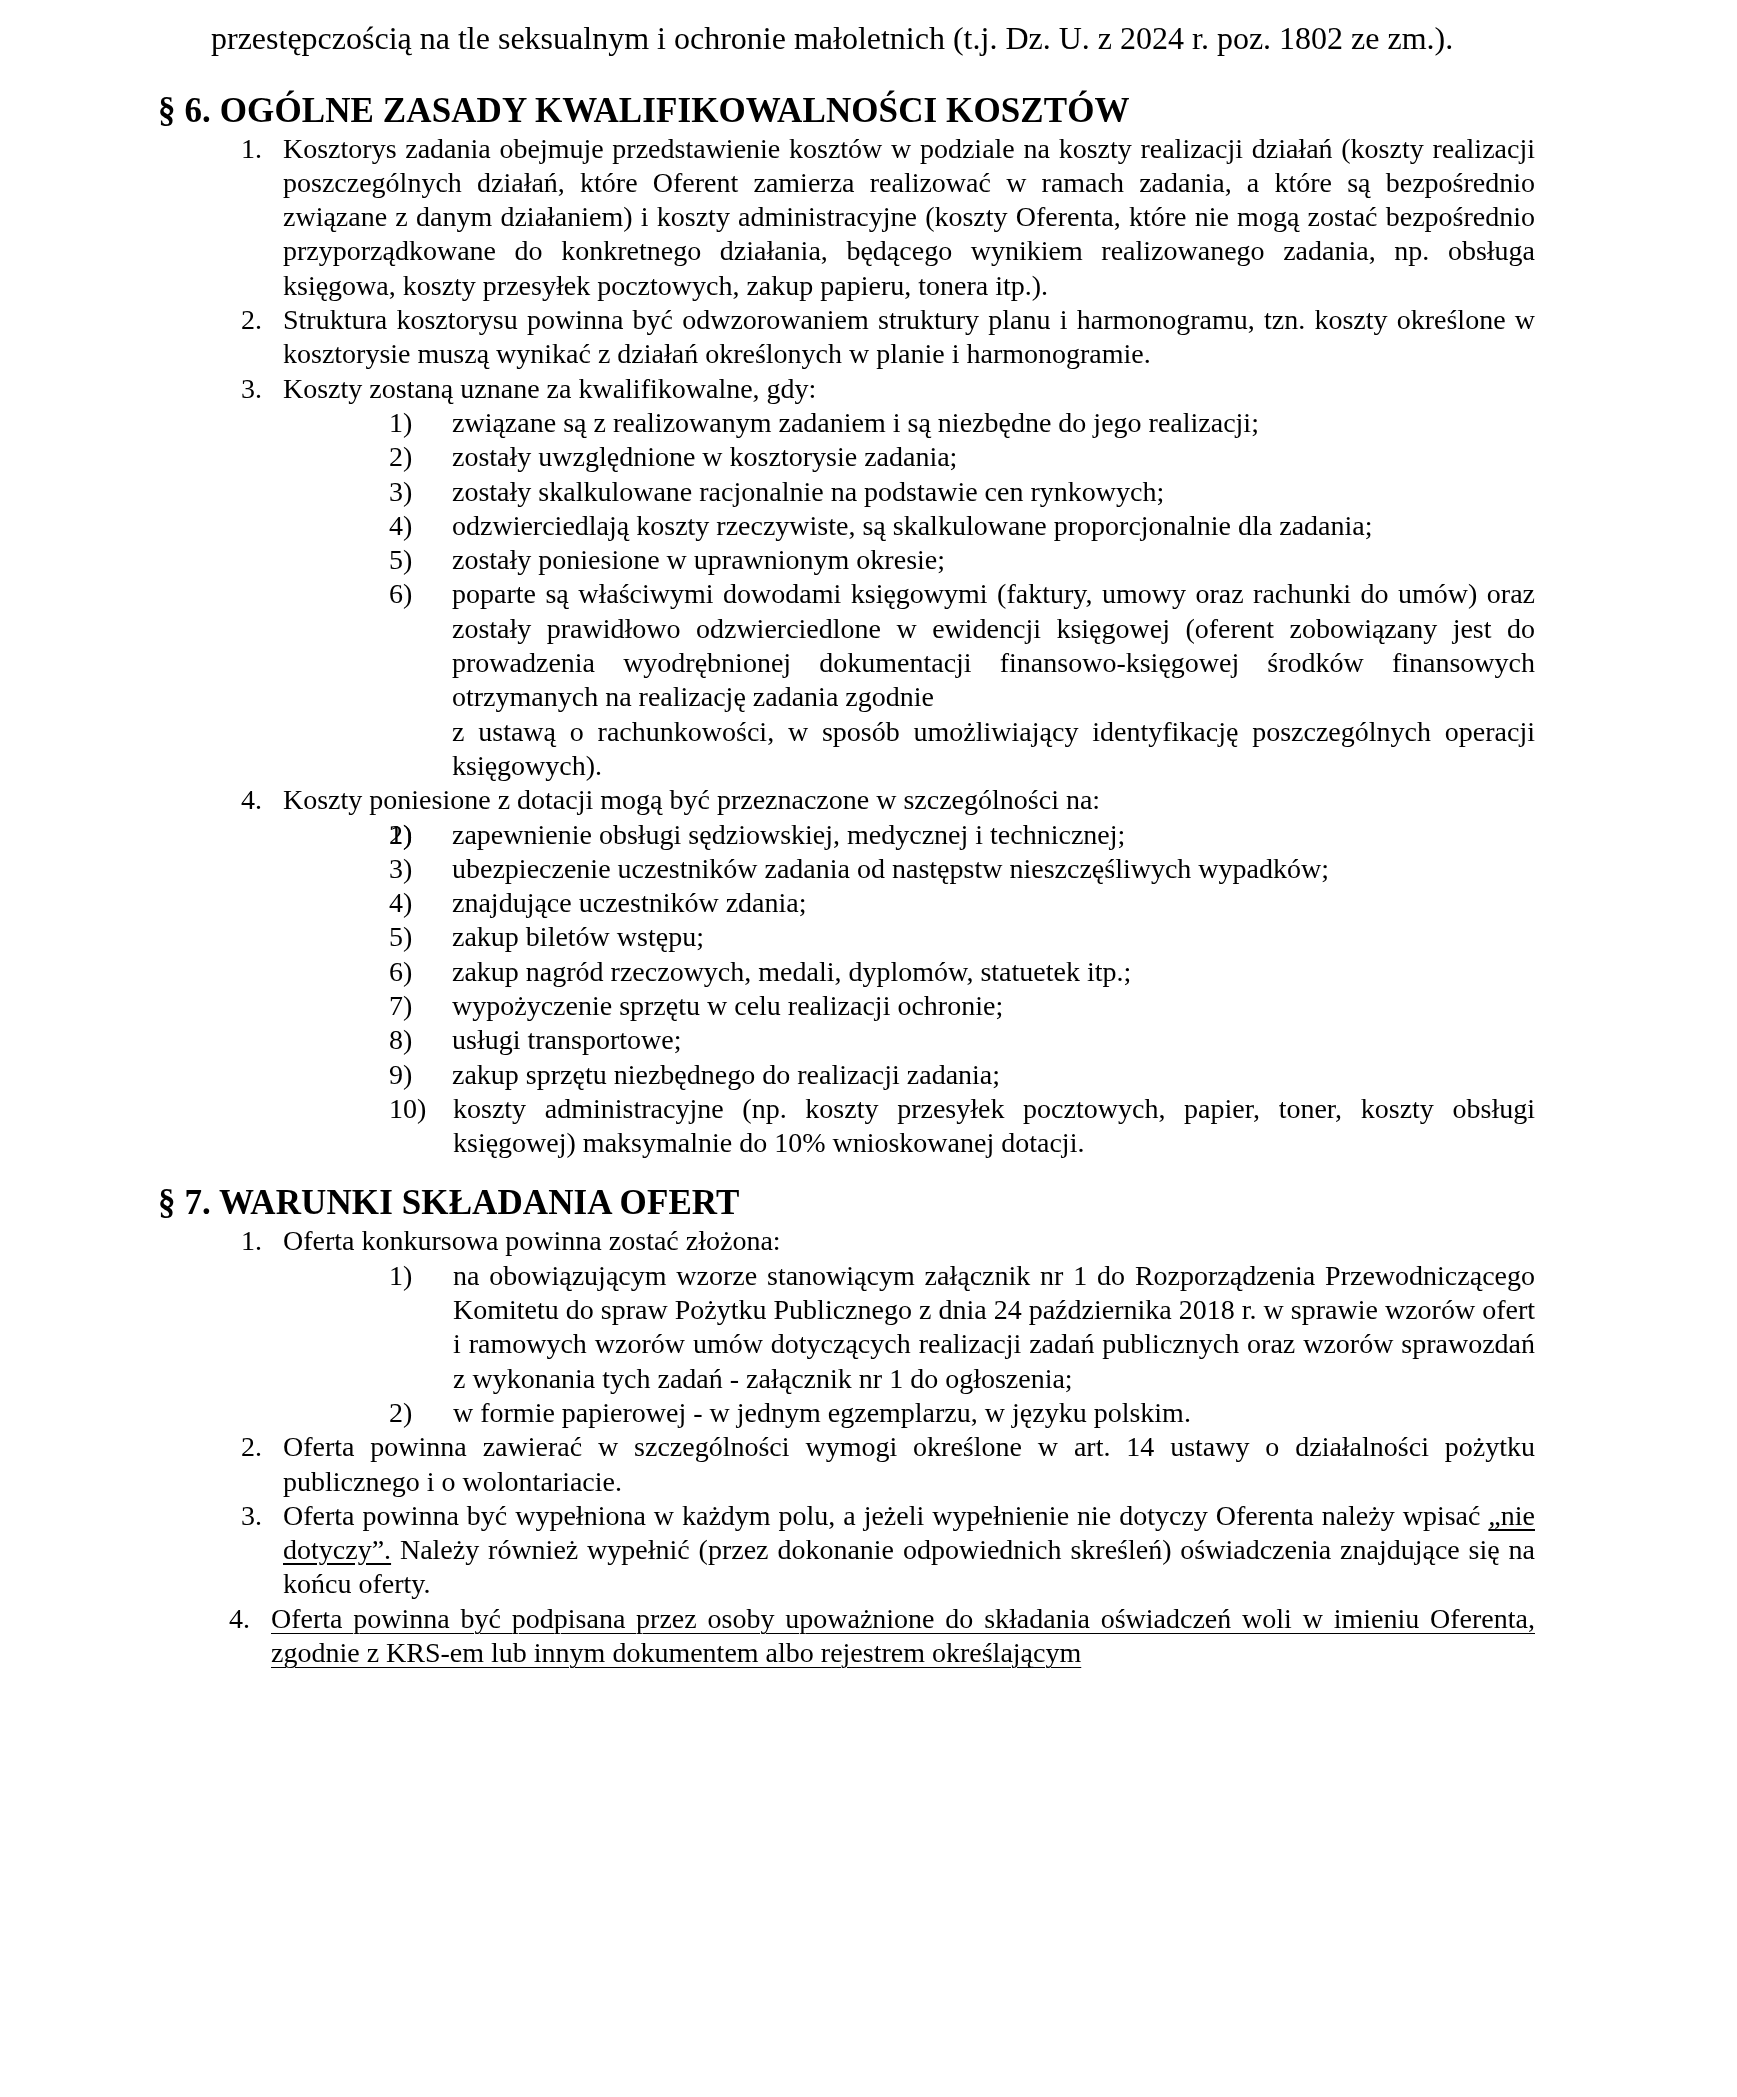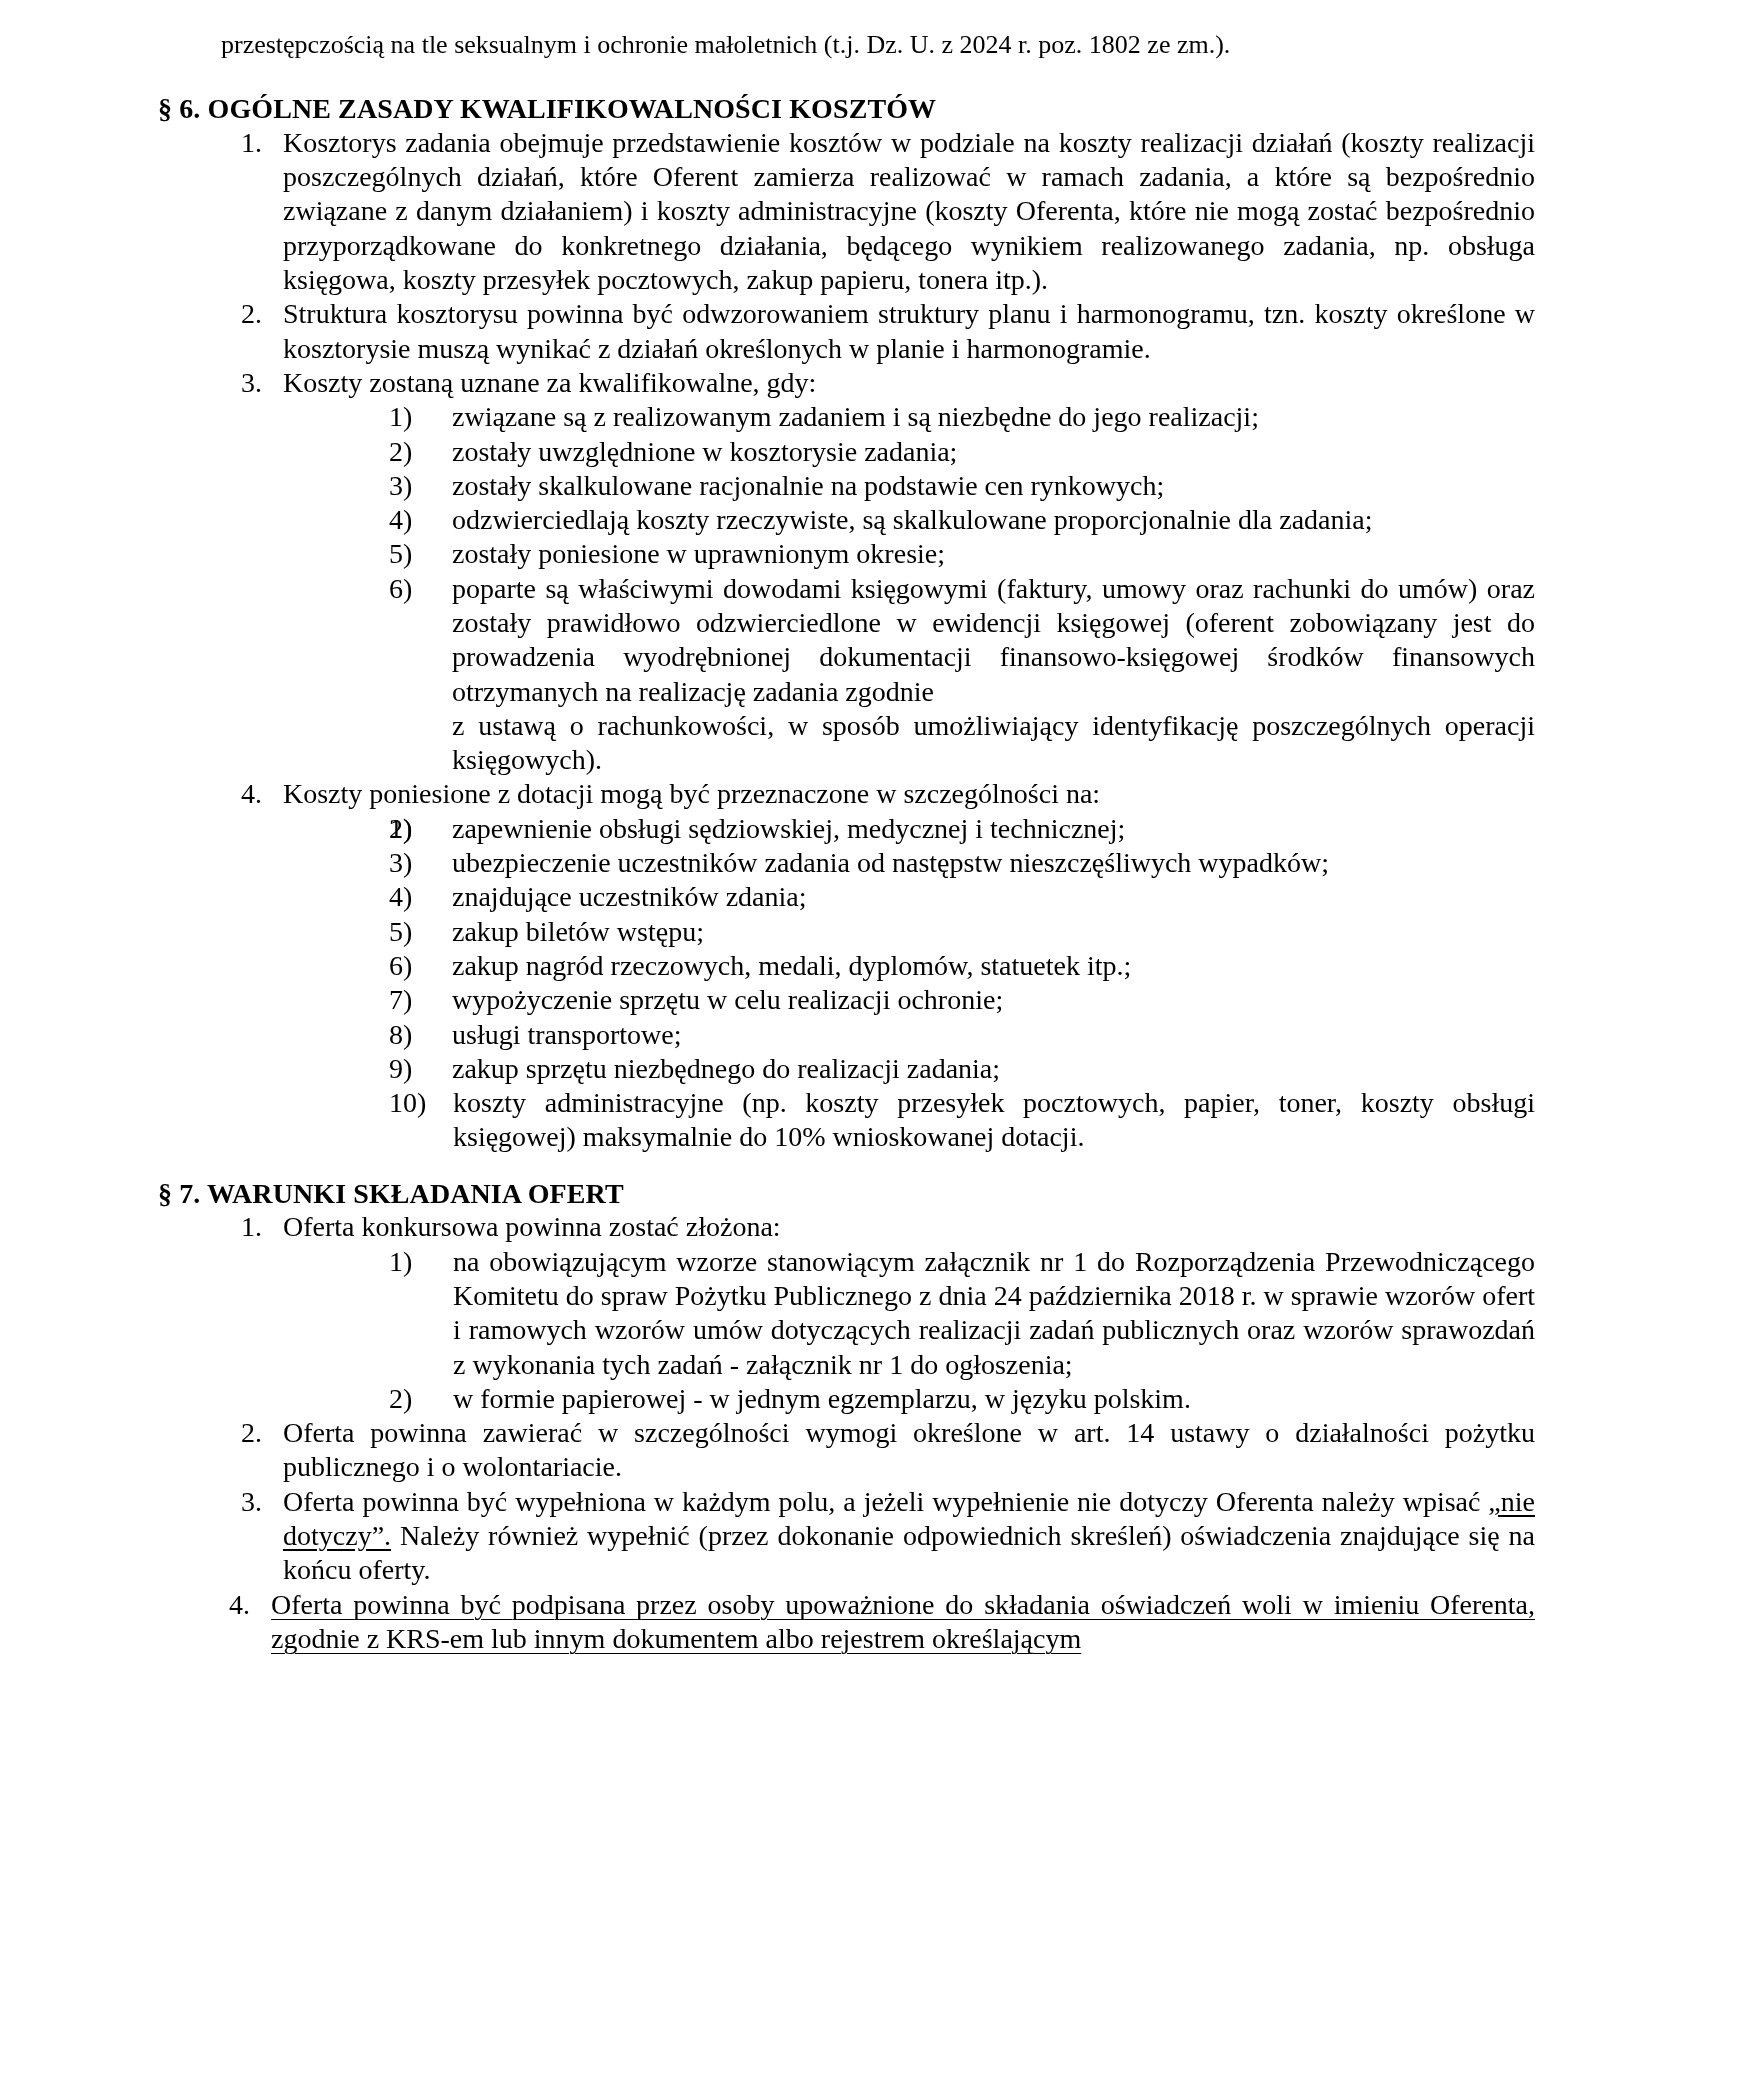--- a/index.html
+++ b/index.html
@@ -20,37 +20,37 @@
   }
   .body-col {
     position: absolute;
     left: 207px;
     top: 15.4px;
     width: 1328px;
   }
 
   
   p.para {
-    margin: 14px;
-    font-size: 26px;
+    margin: 4px;
+    font-size: 32px;
     line-height: 1.225;
     text-align: justify;
     text-justify: inter-word;
     hyphens: none;
   }
 
   
   .cont {
     margin: 0 0 0 0;
   }
 
   
   h2.heading {
     margin: 31px 0 0 -49px;
-    font-size: 28px;
+    font-size: 35px;
     font-weight: bold;
     line-height: 1.2;
     letter-spacing: 0.1px;
     text-align: left;
   }
   h2.heading.tight { margin-top: 22px; }
 
   
   ol.lvl1 {
     list-style: none;

